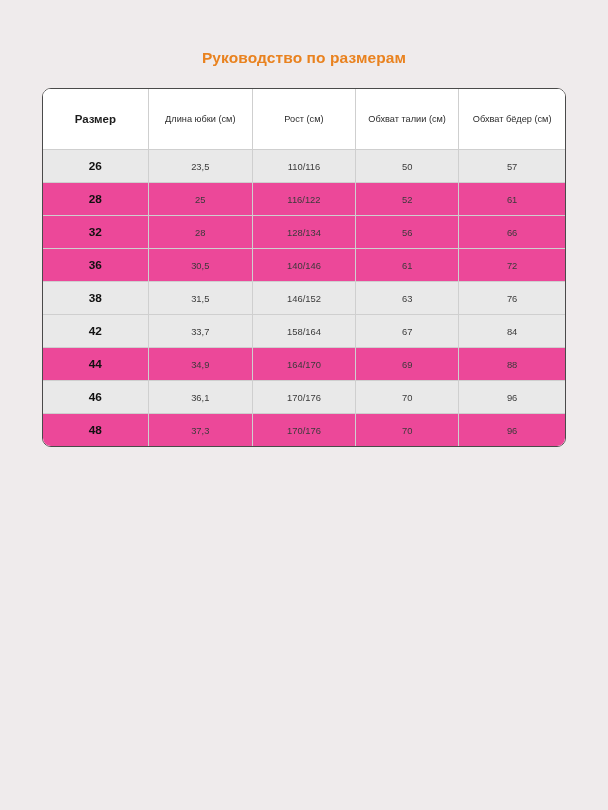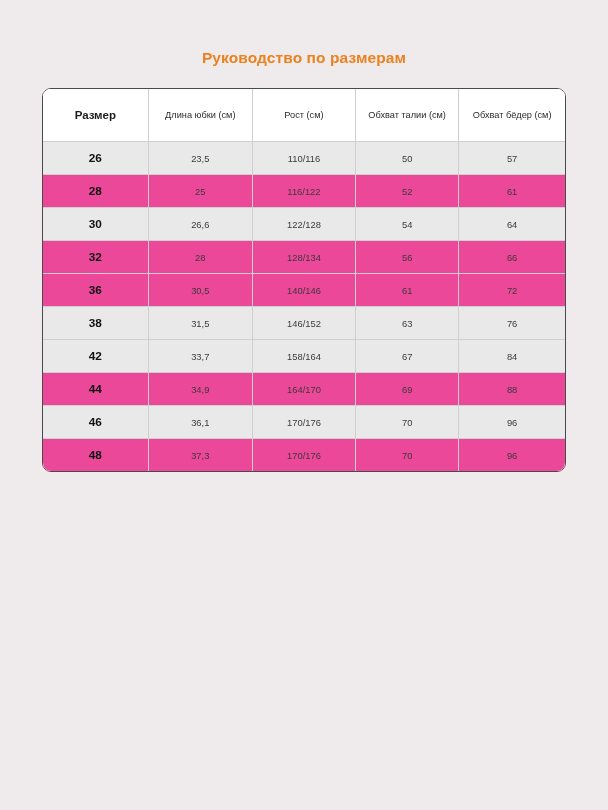--- a/index.html
+++ b/index.html
@@ -56,30 +56,30 @@
     background: #ffffff;
   }
 
   table.size-table col.c-size    { width: 105px; }
   table.size-table col.c-len     { width: 104px; }
   table.size-table col.c-height  { width: 103px; }
   table.size-table col.c-waist   { width: 103px; }
   table.size-table col.c-hips    { width: 106px; }
 
   table.size-table thead th {
-    height: 52px;
+    height: 28px;
     background: #ffffff;
     color: #2b2b2b;
     font-weight: normal;
     font-size: 9.2px;
     text-align: center;
     vertical-align: middle;
     border-right: 1px solid #cfcfcf;
     border-bottom: 1px solid #cfcfcf;
-    padding: 0 3px;
+    padding: 16px 3px;
     white-space: nowrap;
   }
   table.size-table thead th:last-child { border-right: none; }
 
   table.size-table thead th.head-size {
     font-weight: bold;
     font-size: 11.5px;
     color: #1d1d1d;
   }
 
@@ -140,27 +140,20 @@
             <td>50</td>
             <td>57</td>
           </tr>
           <tr class="even">
             <td class="cell-size">28</td>
             <td>25</td>
             <td>116/122</td>
             <td>52</td>
             <td>61</td>
           </tr>
-          <tr class="odd">
-            <td class="cell-size">30</td>
-            <td>26,6</td>
-            <td>122/128</td>
-            <td>54</td>
-            <td>64</td>
-          </tr>
           <tr class="even">
             <td class="cell-size">32</td>
             <td>28</td>
             <td>128/134</td>
             <td>56</td>
             <td>66</td>
           </tr>
           <tr class="even">
             <td class="cell-size">36</td>
             <td>30,5</td>

